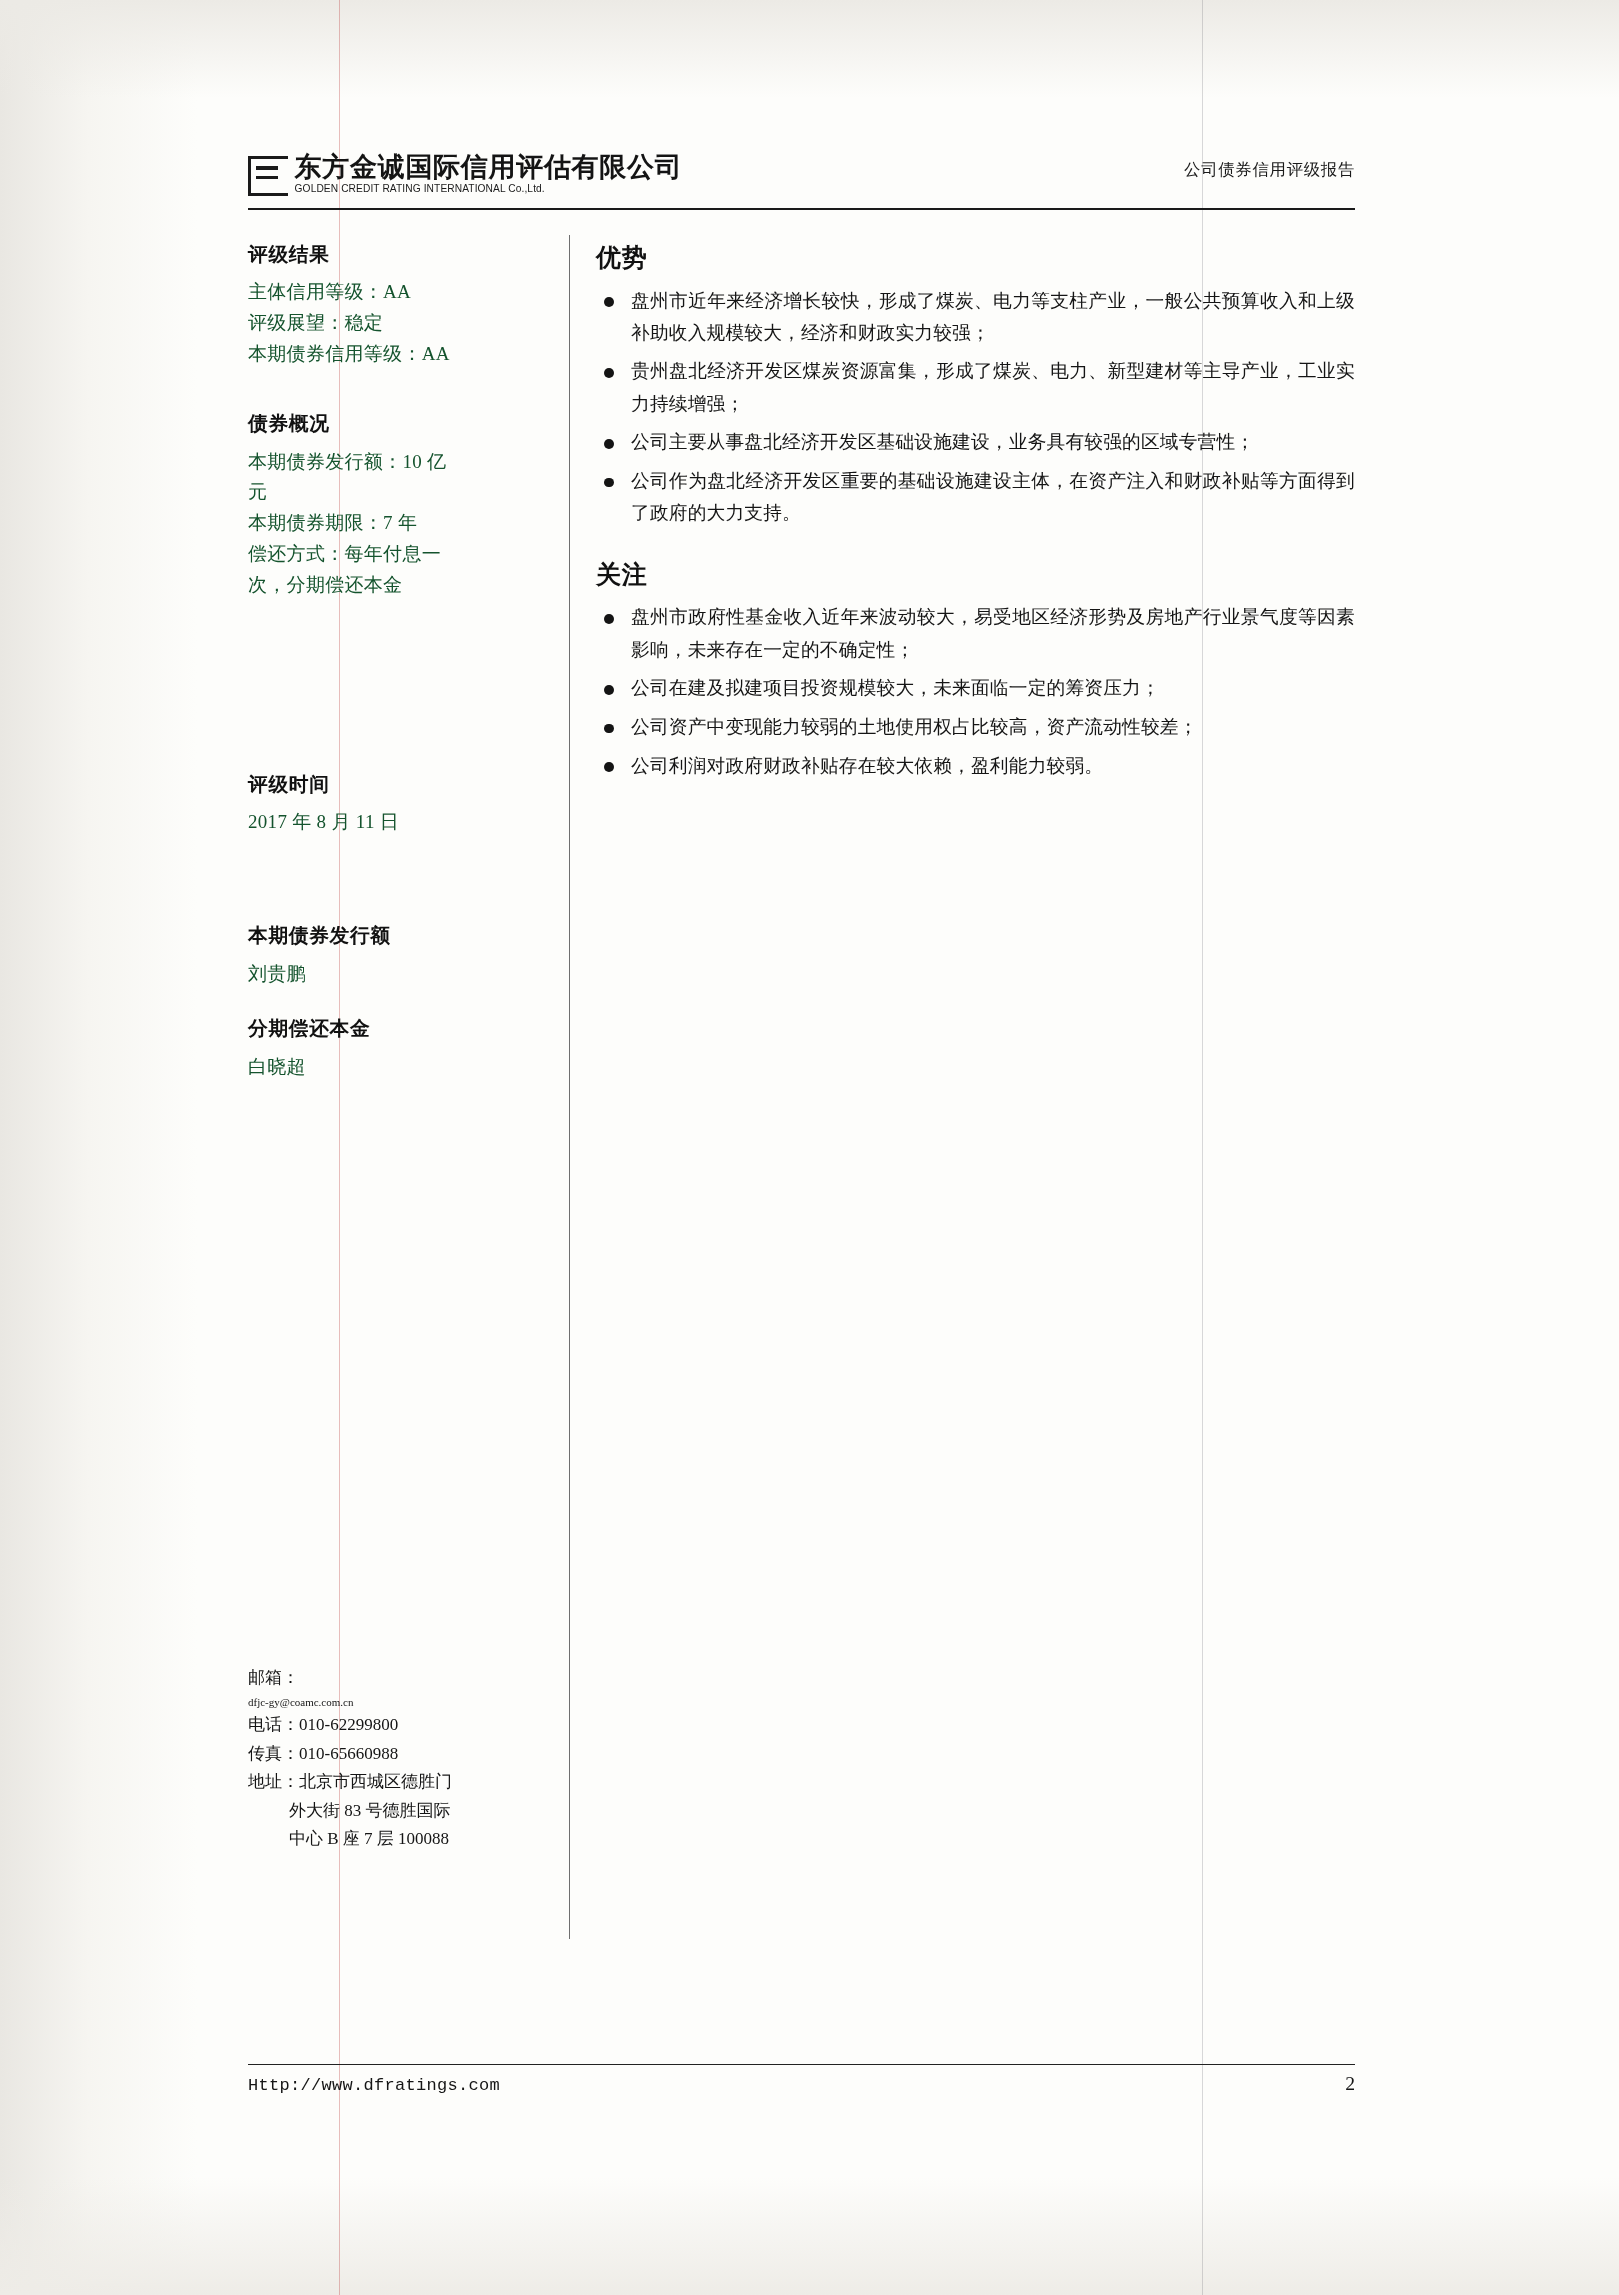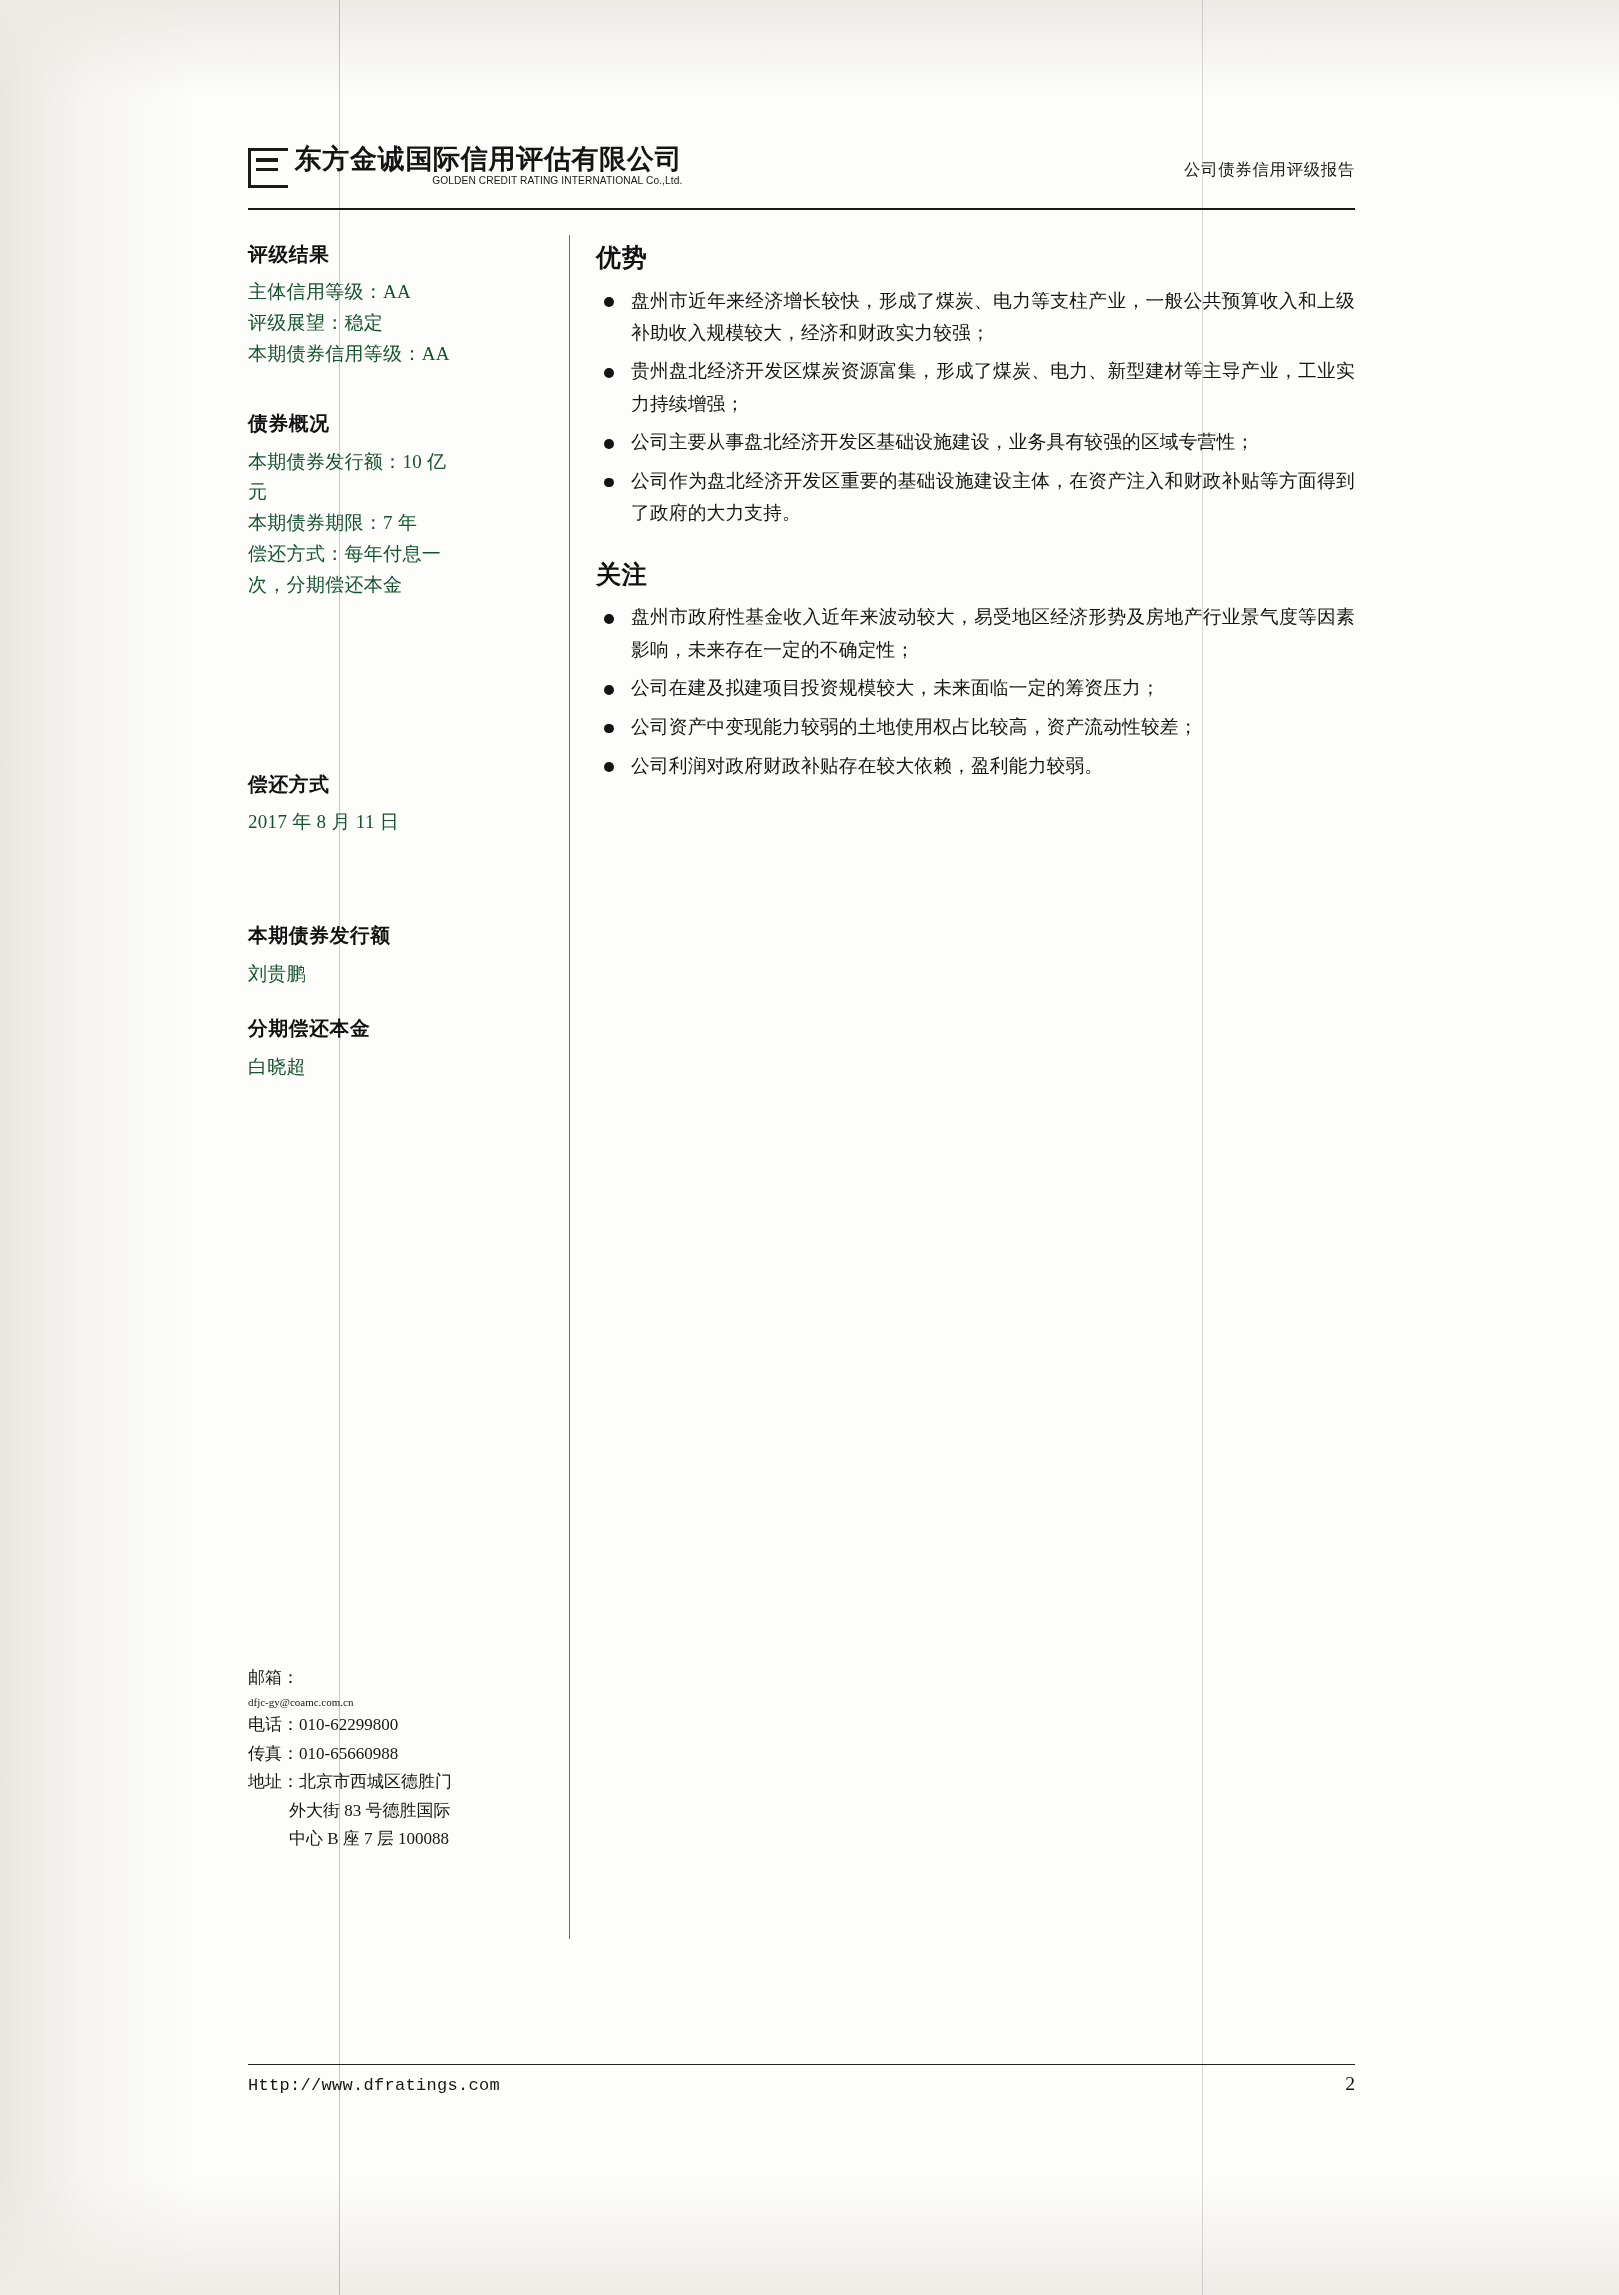--- a/index.html
+++ b/index.html
@@ -55,24 +55,23 @@
   .header {
     position: absolute;
     left: 248px;
     top: 141px;
     width: 1107px;
     height: 59px;
   }
   .logo-wrap {
     position: absolute;
     left: 0;
-    top: 4px;
+    top: 12px;
     display: flex;
     align-items: flex-start;
-    text-align: right;
   }
   .logo-mark {
     width: 37px;
     height: 34px;
     border: 3.3px solid #1a1a1a;
     border-right: none;
     position: relative;
     margin-top: 2.6px;
     margin-right: 6.6px;
   }
@@ -281,21 +280,21 @@
       <div class="blk-line">元</div>
       <div class="blk-line">本期债券期限：7 年</div>
       <div class="blk-line">偿还方式：每年付息一</div>
       <div class="blk-line">次，分期偿还本金</div>
     </div>
 
     <div class="gap-xl"></div>
     <div class="gap-xl"></div>
 
     <div>
-      <div class="blk-title">偿还方式</div>
+      <div class="blk-title">评级时间</div>
       <div class="blk-line">2017 年 8 月 11 日</div>
     </div>
 
     <div class="gap-xl"></div>
 
     <div>
       <div class="blk-title">本期债券发行额</div>
       <div class="blk-line">刘贵鹏</div>
     </div>
 

